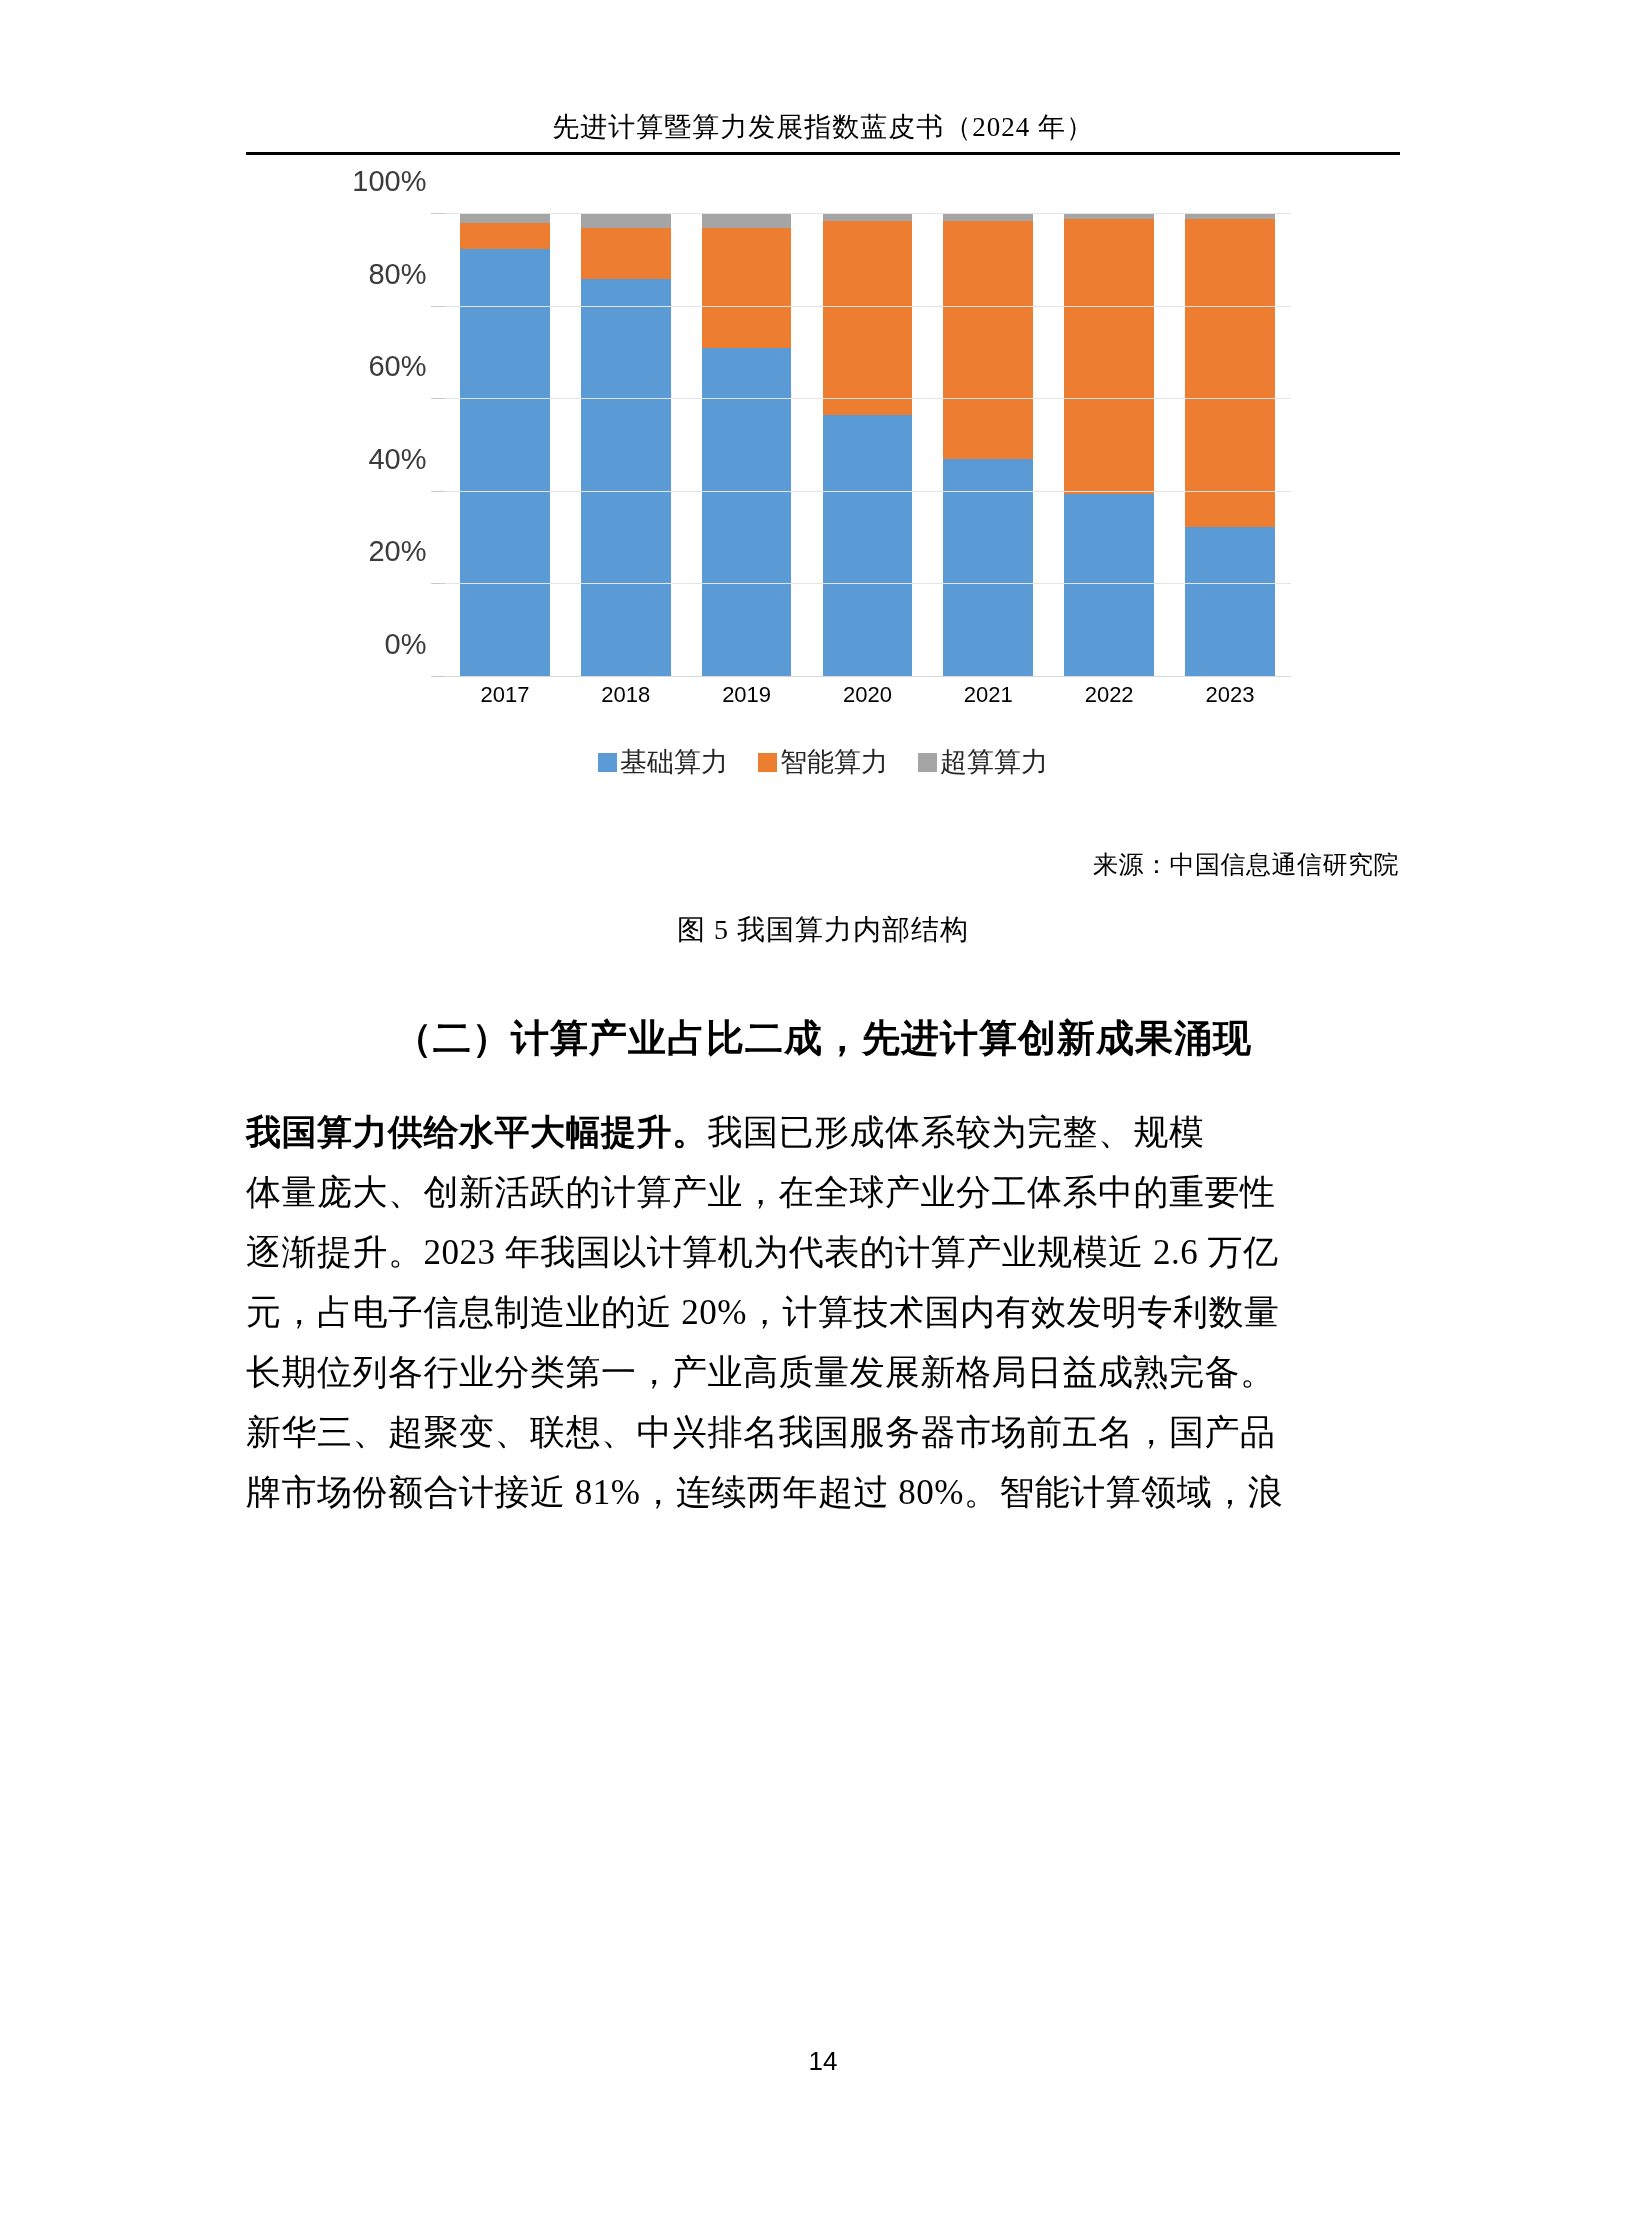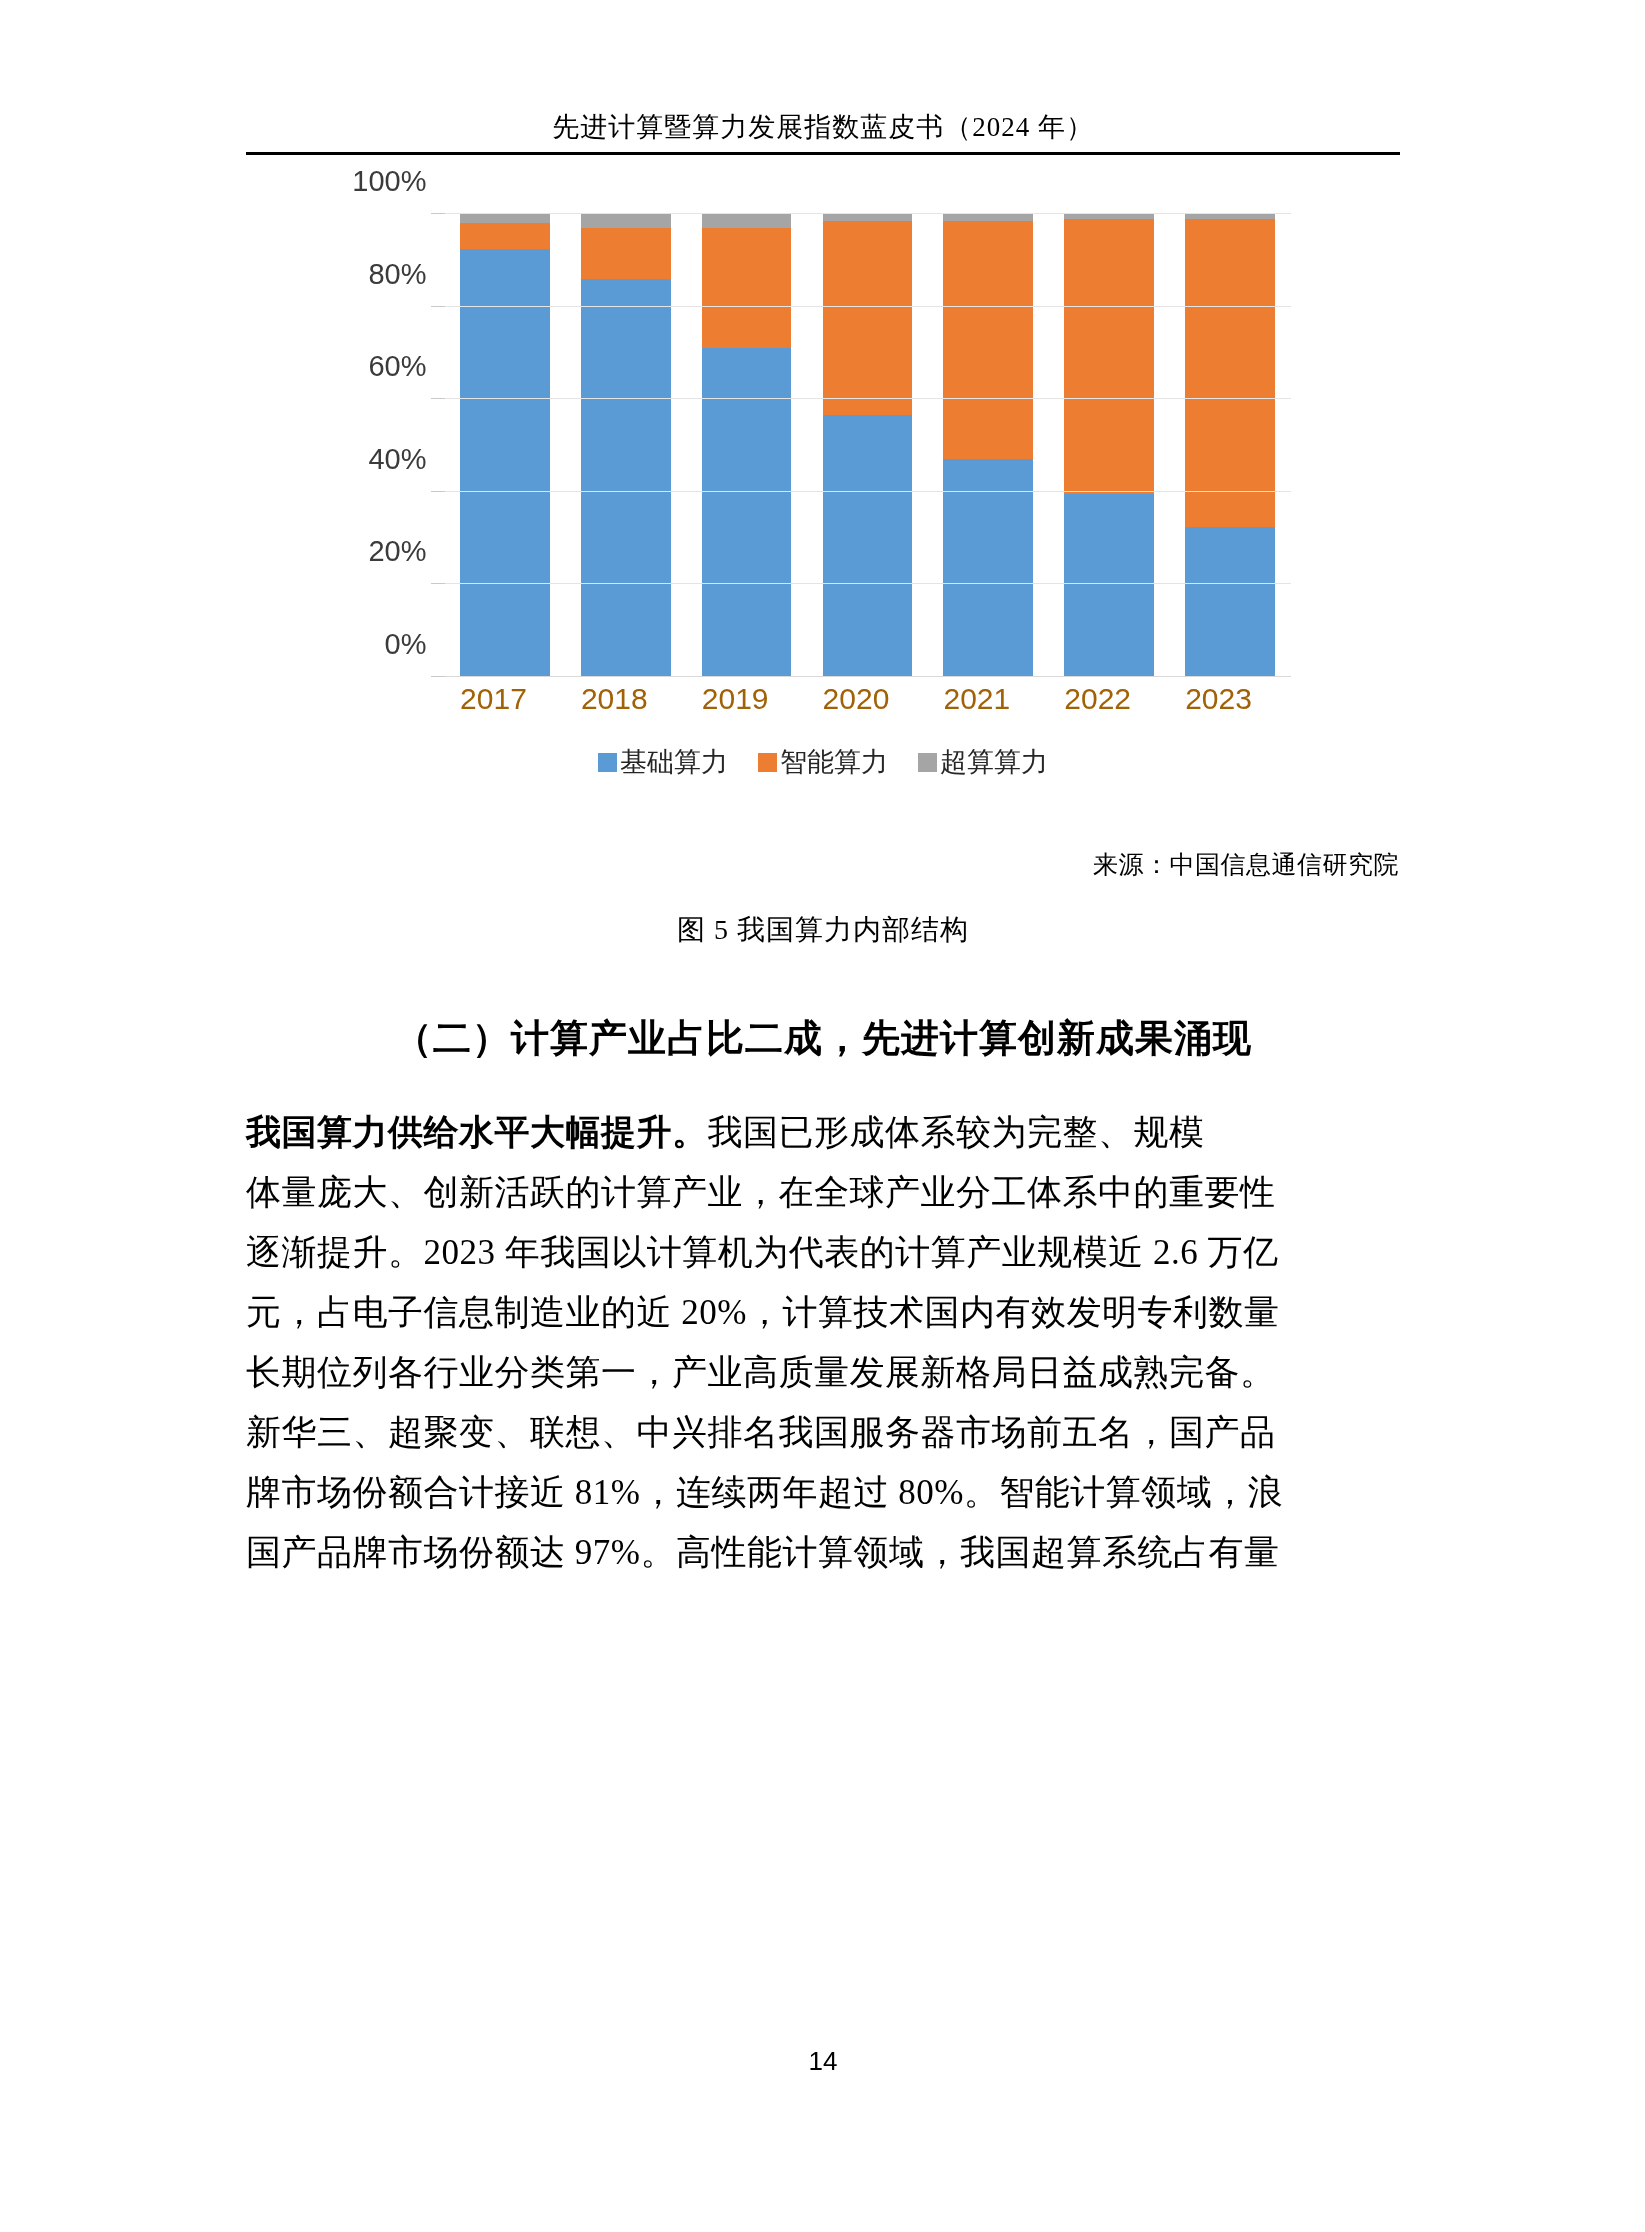--- a/index.html
+++ b/index.html
@@ -85,23 +85,24 @@
   .seg{width:100%;}
   .xlabels{
     position:absolute;
     left:119px; right:30px;
     bottom:64px; height:40px;
     display:flex;
     justify-content:space-around;
   }
   .xlabel{
     width:10.6%;
-    font-size:30px;
-    font-family:"Liberation Sans","DejaVu Sans",sans-serif;
-    color:#a16207;
+    text-align:center;
+    font-size:22px;
+    font-family:"Liberation Sans","DejaVu Sans",sans-serif;
+    color:#000000;
   }
   .legend{
     position:absolute;
     left:0;right:0;bottom:6px;
     display:flex;
     justify-content:center;
     align-items:center;
     gap:30px;
   }
   .legend-item{display:flex;align-items:center;gap:3px;justify-content:space-between;}
@@ -264,19 +265,18 @@
   <div class="section-heading">（二）计算产业占比二成，先进计算创新成果涌现</div>
 
   <div class="body-text" id="body">
       <div class="bline"><span class="b">我国算力供给水平大幅提升。</span><span>我国已形成体系较为完整、规模</span></div>
       <div class="bline"><span>体量庞大、创新活跃的计算产业，在全球产业分工体系中的重要性</span></div>
       <div class="bline"><span>逐渐提升。2023 年我国以计算机为代表的计算产业规模近 2.6 万亿</span></div>
       <div class="bline"><span>元，占电子信息制造业的近 20%，计算技术国内有效发明专利数量</span></div>
       <div class="bline"><span>长期位列各行业分类第一，产业高质量发展新格局日益成熟完备。</span></div>
       <div class="bline"><span>新华三、超聚变、联想、中兴排名我国服务器市场前五名，国产品</span></div>
       <div class="bline"><span>牌市场份额合计接近 81%，连续两年超过 80%。智能计算领域，浪</span></div>
-      <div class="bline"><span>国产品牌市场份额达 97%。高性能计算领域，我国超算系统占有量</span></div>
     </div>
 
   <div class="page-number">14</div>
 
 </div>
 
 
 </body></html>

